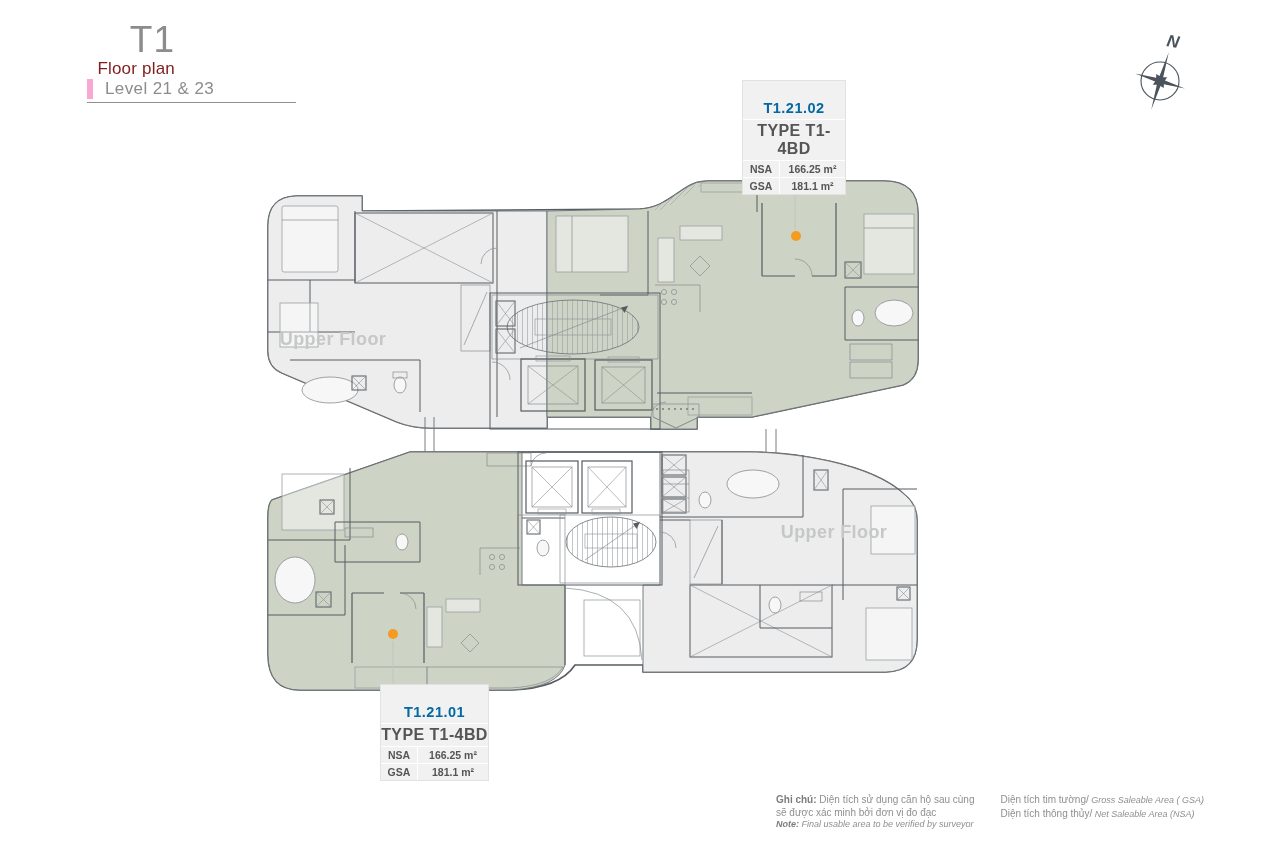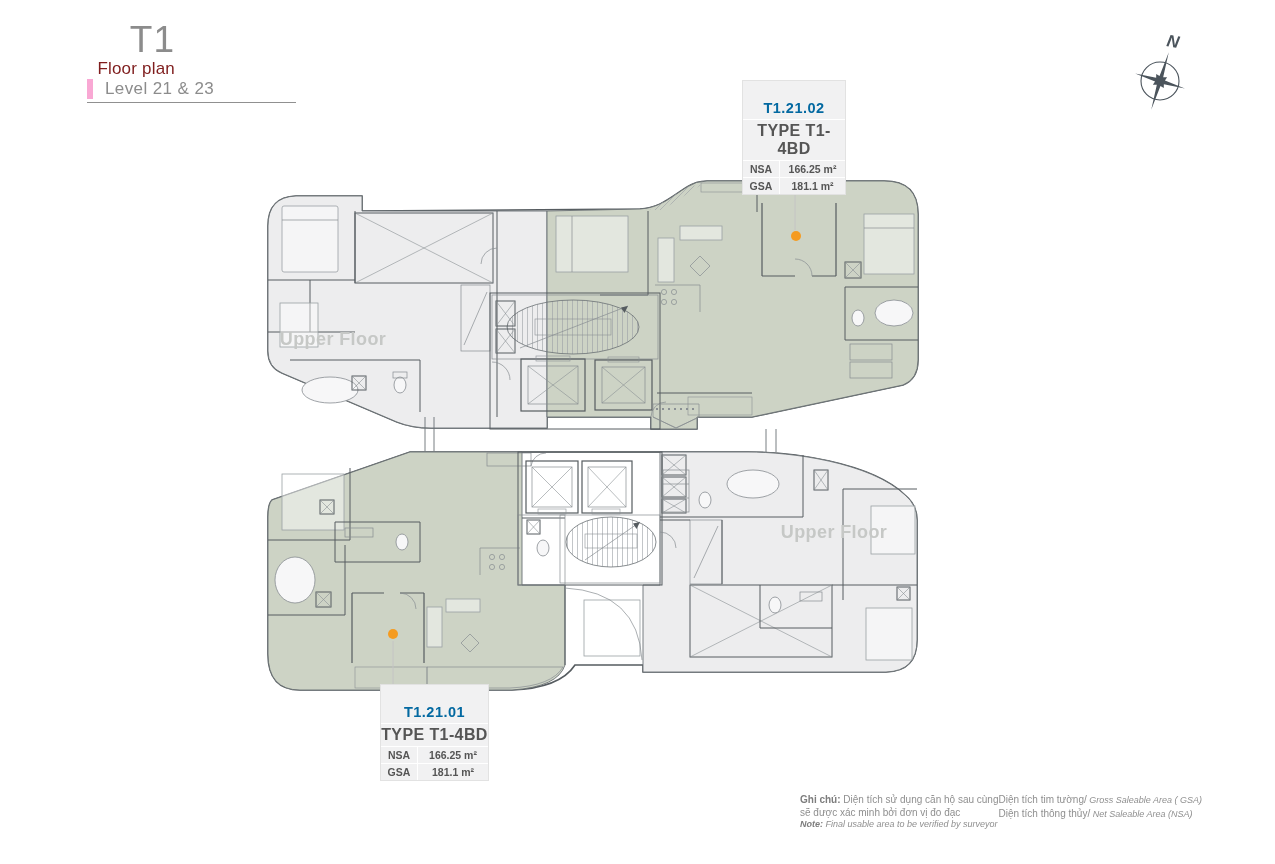--- a/index.html
+++ b/index.html
@@ -33,21 +33,21 @@
   .unit-card .row:last-child{border-bottom:none;}
   .unit-card .lab{width:36px;border-right:1.5px solid #fff;font-size:10.5px;font-weight:bold;color:#555;padding:2px 0;}
   .unit-card .val{flex:1;font-size:10.5px;font-weight:bold;color:#555;padding:2px 0;}
 
   .uf{position:absolute;transform:translate(-50%,-50%);font-size:18px;font-weight:bold;
       color:#c6c8c6;letter-spacing:.4px;white-space:nowrap;}
 
   .compass{position:absolute;left:1122px;top:26px;width:82px;height:92px;}
   .compass .n{font-size:17px;font-weight:bold;font-style:italic;fill:#4b545c;}
 
-  .notes{position:absolute;left:800px;top:793px;display:flex;color:#8f8f8f;}
+  .notes{position:absolute;left:776px;top:793px;display:flex;gap:26px;color:#8f8f8f;}
   .notes .col{line-height:1.32;}
   .notes .vn{font-size:10px;}
   .notes .bold{font-weight:bold;color:#7d7d7d;}
   .notes .it{font-style:italic;font-size:9px;}
 </style>
 </head>
 <body>
 
 <div class="stage">
 

